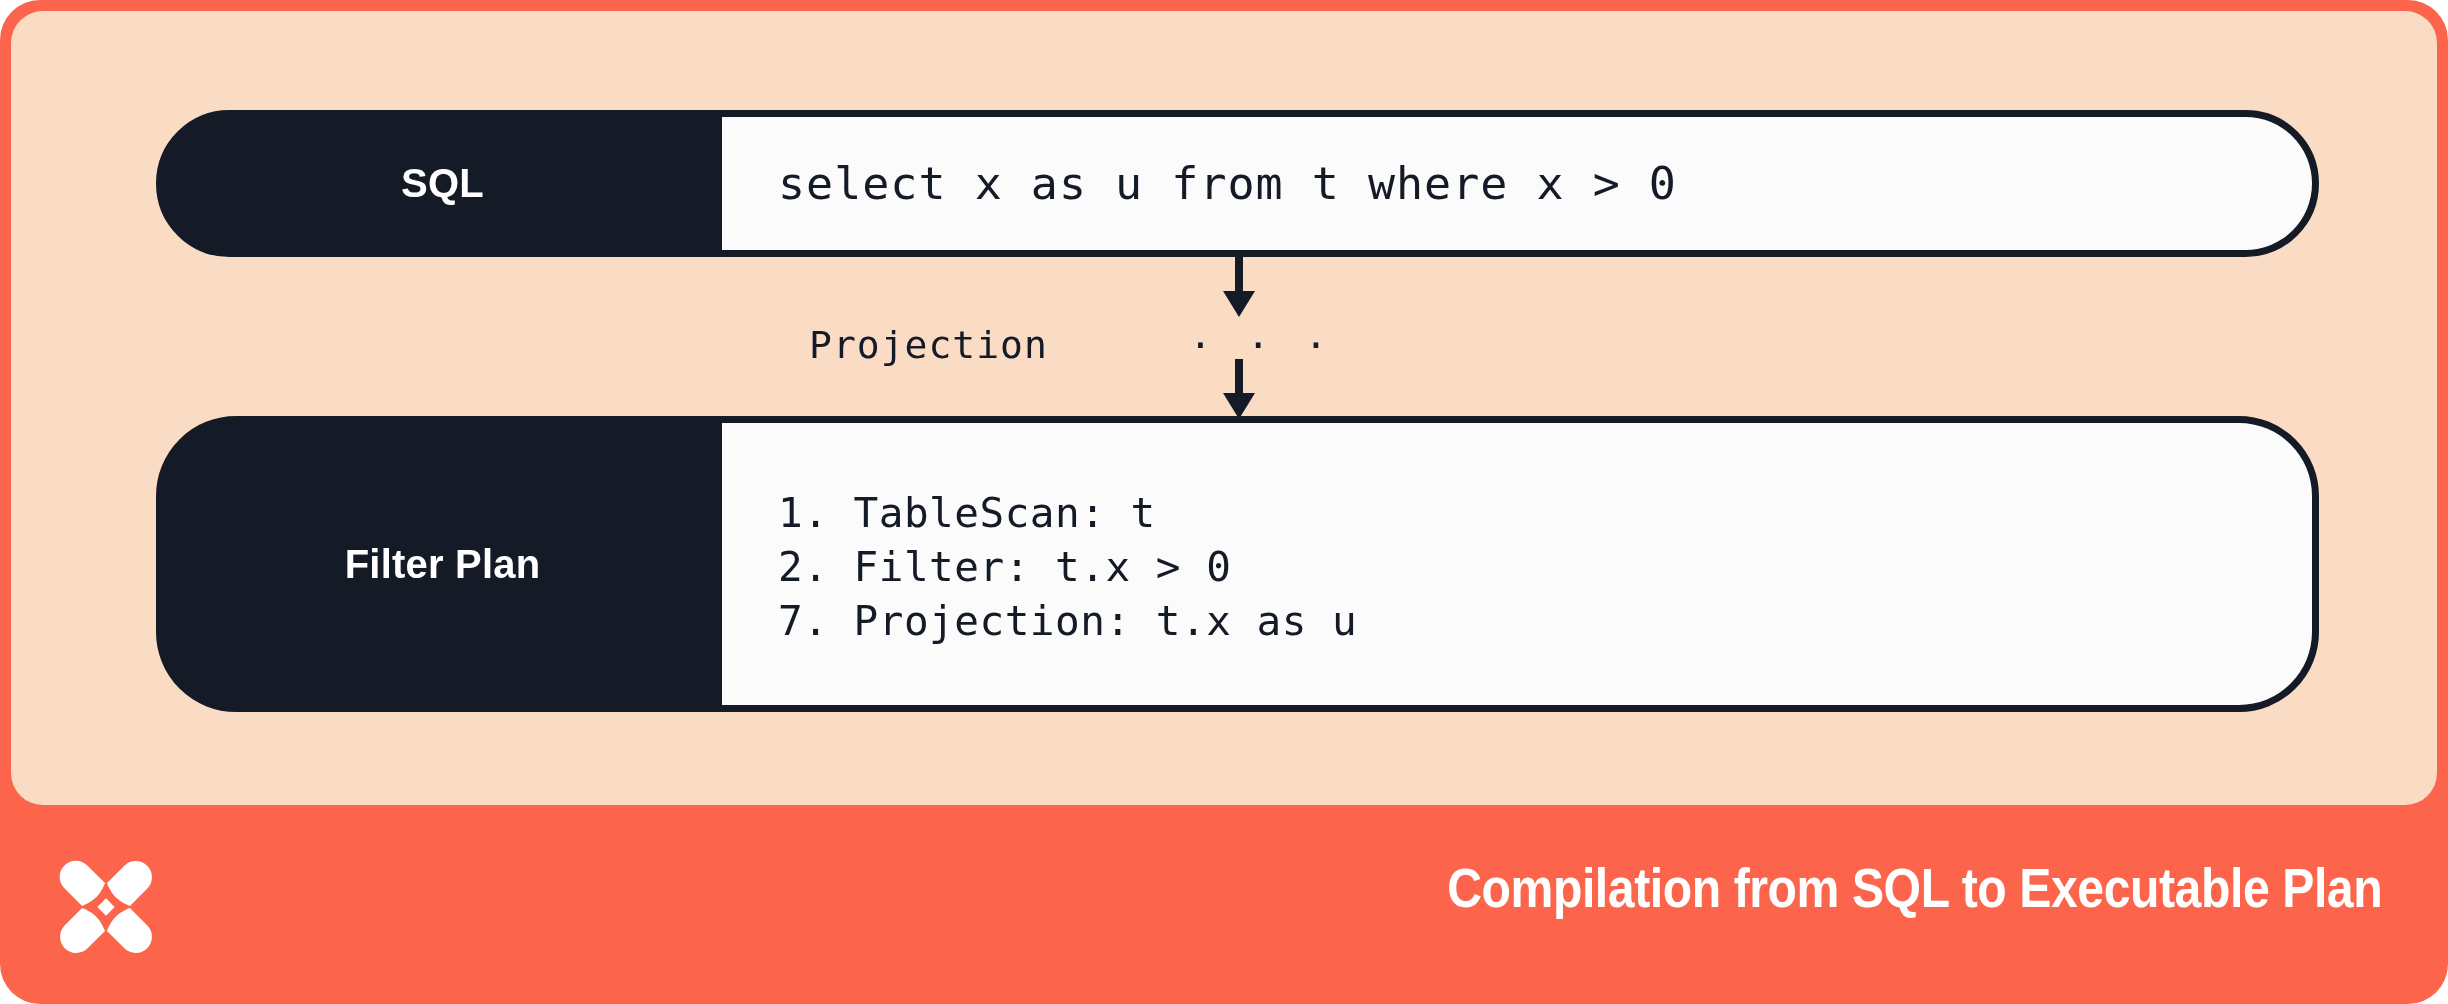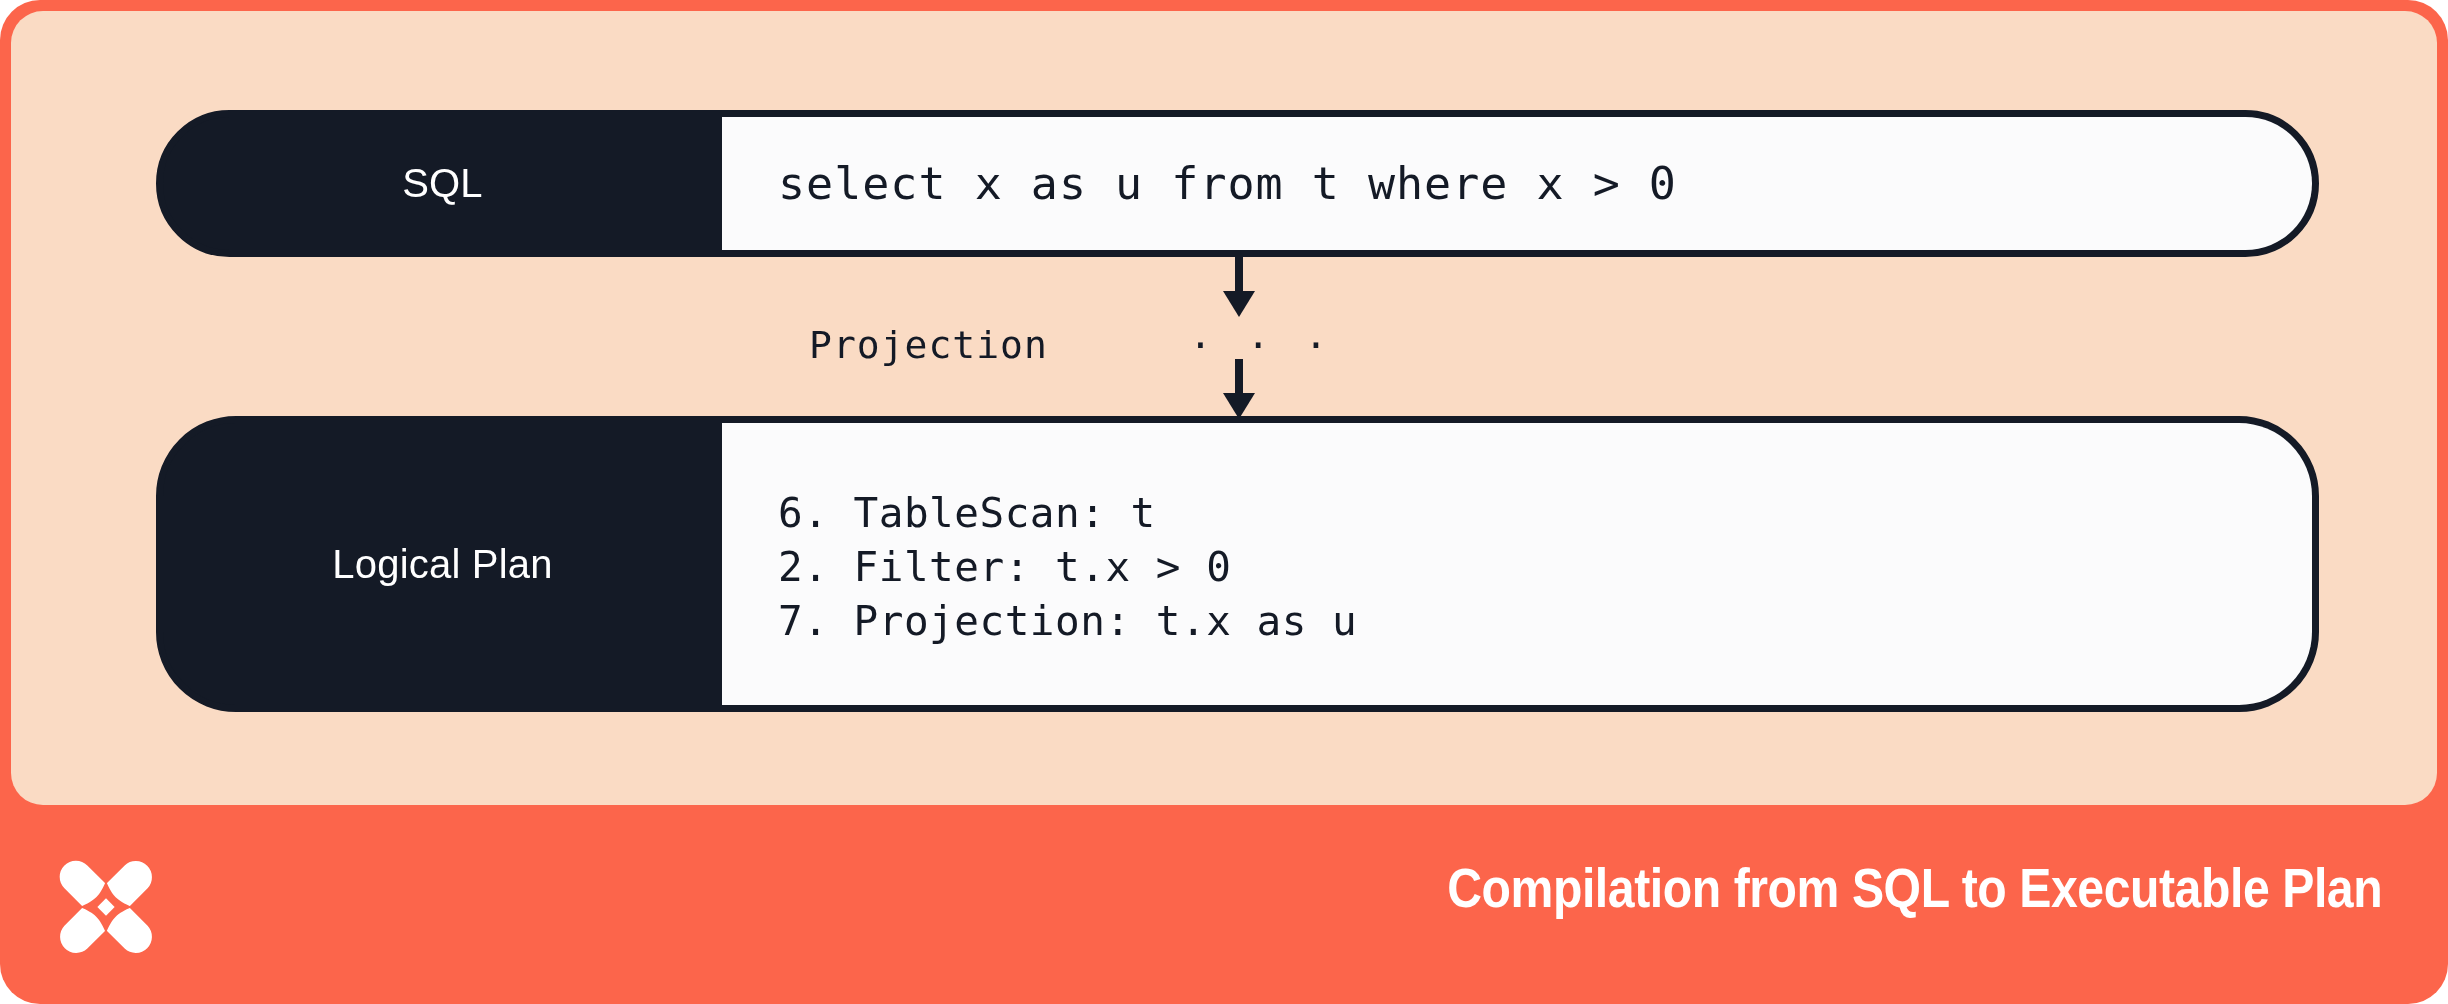--- a/index.html
+++ b/index.html
@@ -62,21 +62,21 @@
     border-radius: 80px;
   }
 
   .row-label {
     flex: 0 0 auto;
     display: flex;
     align-items: center;
     justify-content: center;
     color: #FFFFFF;
     font-family: "Liberation Sans", sans-serif;
-    font-weight: normal;
+    font-weight: bold;
     letter-spacing: .2px;
     user-select: none;
   }
   #row-sql .row-label {
     width: 559px;
     font-size: 40px;
   }
   #row-plan .row-label {
     width: 559px;
     font-size: 40px;
@@ -191,23 +191,23 @@
       <rect x="16" y="0" width="8" height="38" fill="#141A26"></rect>
       <polygon points="4,34 36,34 20,60" fill="#141A26"></polygon>
     </svg>
 
     <svg class="arrow" id="arrow-bot" width="40" height="62" viewBox="0 0 40 62">
       <rect x="16" y="0" width="8" height="38" fill="#141A26"></rect>
       <polygon points="4,34 36,34 20,60" fill="#141A26"></polygon>
     </svg>
 
     <div class="row" id="row-plan">
-      <div class="row-label">Logical Plan</div>
+      <div class="row-label">Filter Plan</div>
       <div class="row-body">
-        <div class="plan-line">6. TableScan: t</div>
+        <div class="plan-line">1. TableScan: t</div>
         <div class="plan-line">2. Filter: t.x &gt; 0</div>
         <div class="plan-line">7. Projection: t.x as u</div>
       </div>
     </div>
   </div>
 
   <div id="banner">
 
     <svg id="brand-logo" viewBox="0 0 100 100">
       <path fill="#FFFFFF" fill-rule="evenodd" d="

